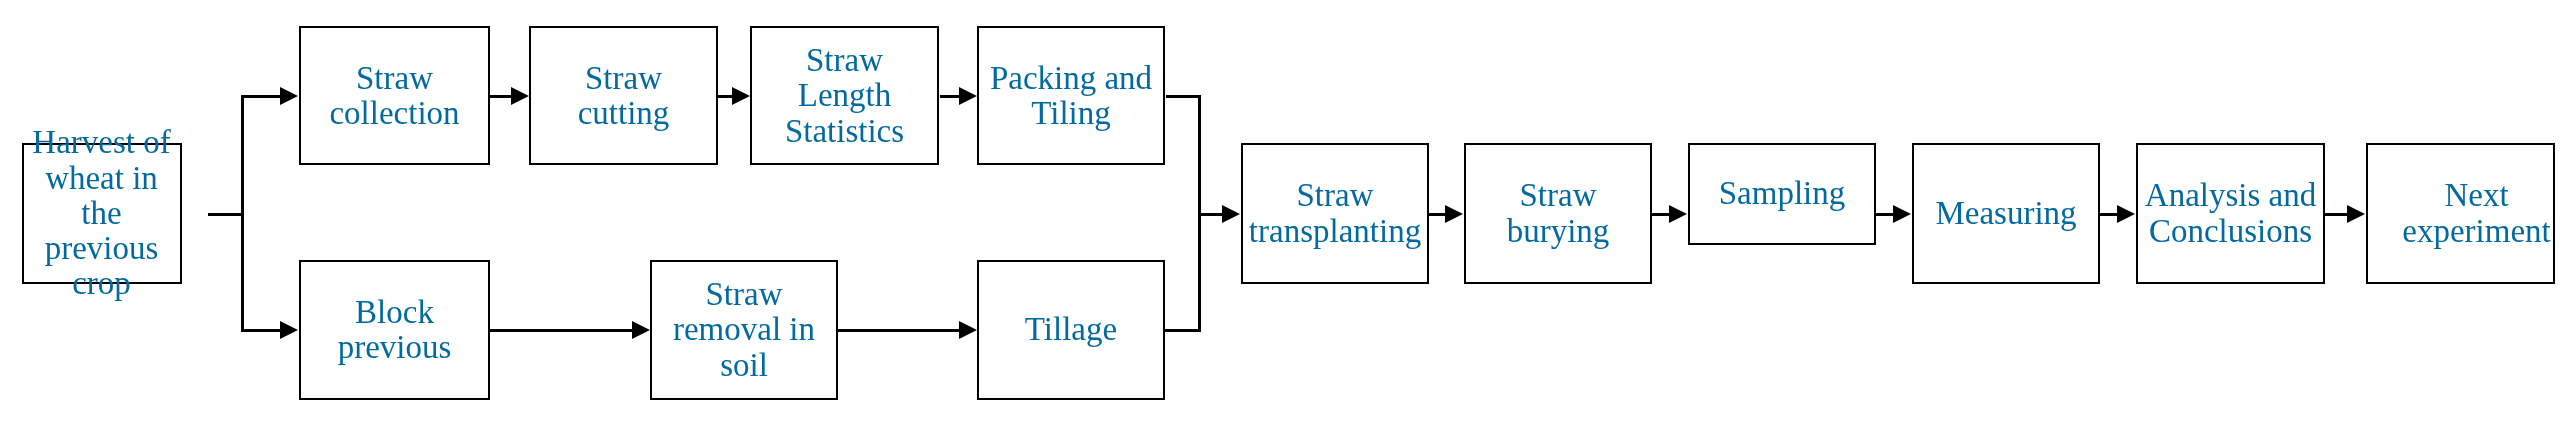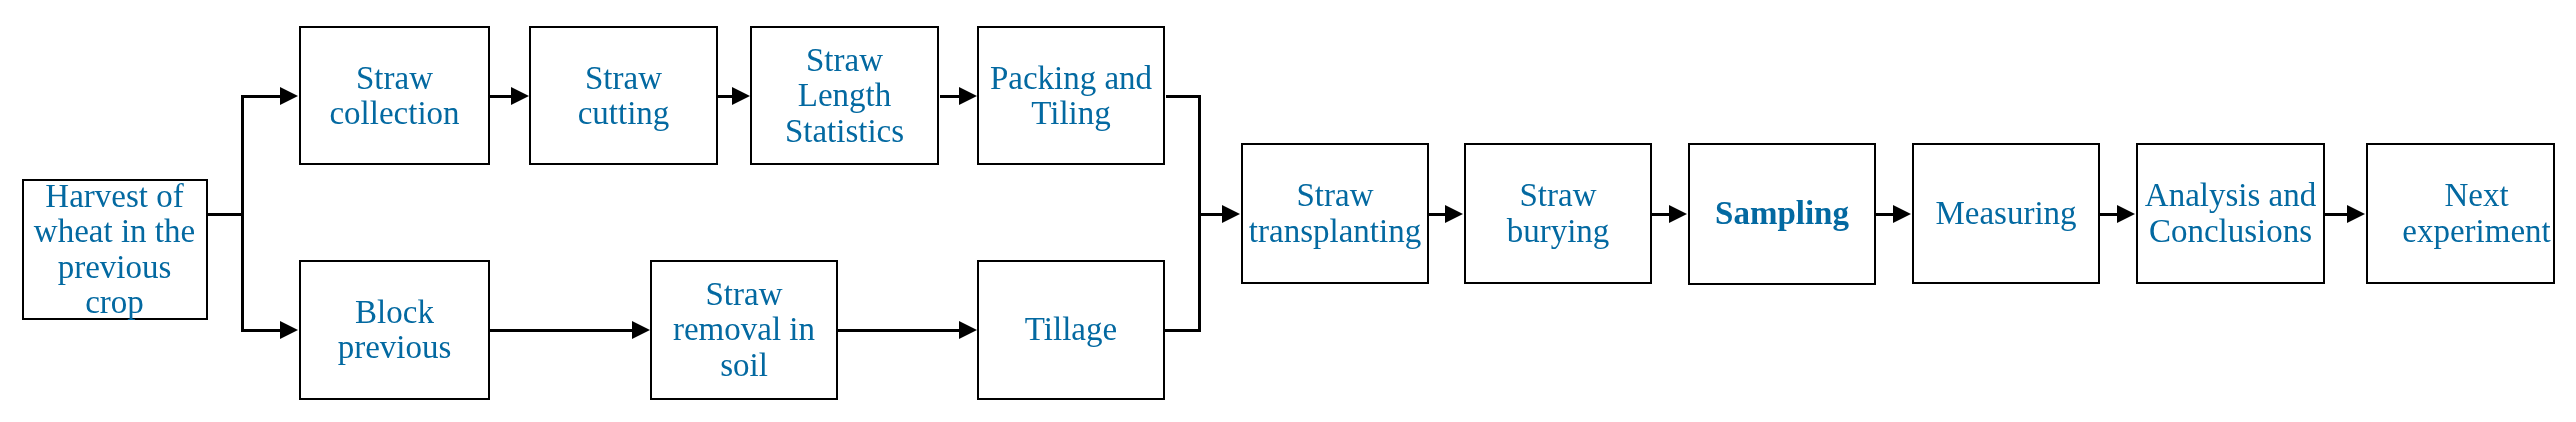--- a/index.html
+++ b/index.html
@@ -40,21 +40,21 @@
     position: absolute;
     width: 0;
     height: 0;
     border-style: solid;
   }
 </style>
 </head>
 <body>
 
 <div id="stage" style="background: rgb(255, 255, 255);">
-    <div class="node" style="left: 21.5px; top: 143px; width: 186px; height: 141px; border-width: 2.5px; border-color: rgb(0, 0, 0); margin-top: 36px;">
+    <div class="node" style="left: 21.5px; top: 143px; width: 160px; height: 141px; border-width: 2.5px; border-color: rgb(0, 0, 0);">
       <span class="node-label">Harvest of
 wheat in the
 previous
 crop</span>
     </div>
     <div class="node" style="left: 299px; top: 26.4px; width: 191px; height: 139px; border-width: 2.5px; border-color: rgb(0, 0, 0);">
       <span class="node-label">Straw
 collection</span>
     </div>
     <div class="node" style="left: 529px; top: 26.4px; width: 189px; height: 139px; border-width: 2.5px; border-color: rgb(0, 0, 0);">
@@ -83,21 +83,21 @@
       <span class="node-label">Tillage</span>
     </div>
     <div class="node" style="left: 1241px; top: 143px; width: 188px; height: 141px; border-width: 2.5px; border-color: rgb(0, 0, 0);">
       <span class="node-label">Straw
 transplanting</span>
     </div>
     <div class="node" style="left: 1464px; top: 143px; width: 188px; height: 141px; border-width: 2.5px; border-color: rgb(0, 0, 0);">
       <span class="node-label">Straw
 burying</span>
     </div>
-    <div class="node" style="left: 1688px; top: 143px; width: 188px; height: 142px; border-width: 2.5px; border-color: rgb(0, 0, 0); font-weight: bold;">
+    <div class="node" style="left: 1688px; top: 143px; width: 188px; height: 102px; border-width: 2.5px; border-color: rgb(0, 0, 0);">
       <span class="node-label">Sampling</span>
     </div>
     <div class="node" style="left: 2136px; top: 143px; width: 189px; height: 141px; border-width: 2.5px; border-color: rgb(0, 0, 0);">
       <span class="node-label">Analysis and
 Conclusions</span>
     </div>
     <div class="node" style="left: 1912px; top: 143px; width: 188px; height: 141px; border-width: 2.5px; border-color: rgb(0, 0, 0);">
       <span class="node-label">Measuring</span>
     </div>
     <div class="node" style="left: 2366px; top: 143px; width: 189px; height: 141px; border-width: 2.5px; border-color: rgb(0, 0, 0); padding-left: 32px;">

